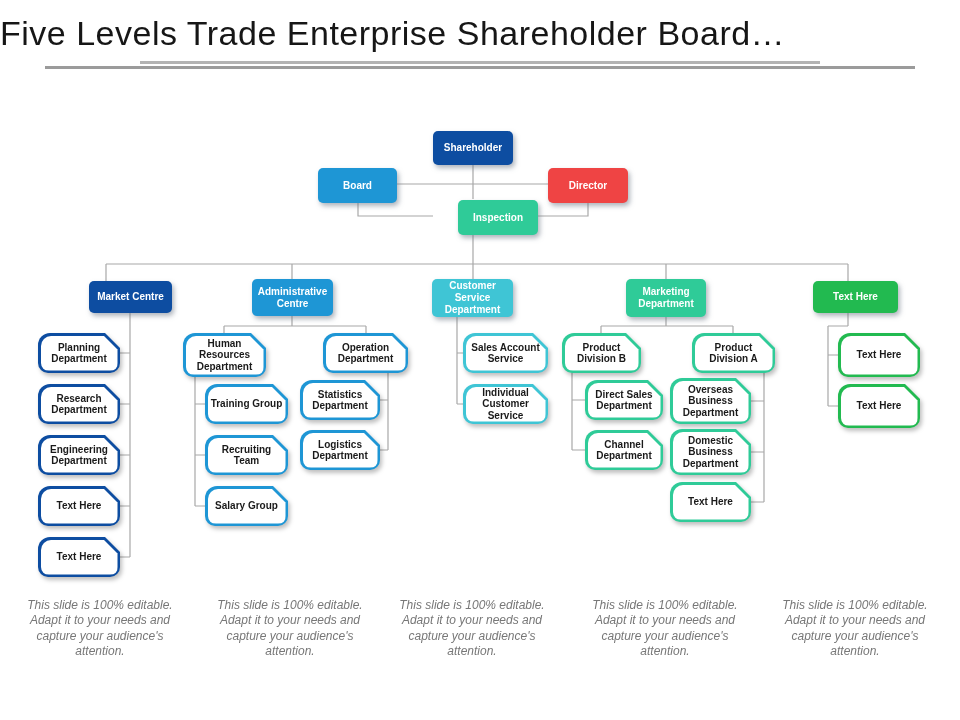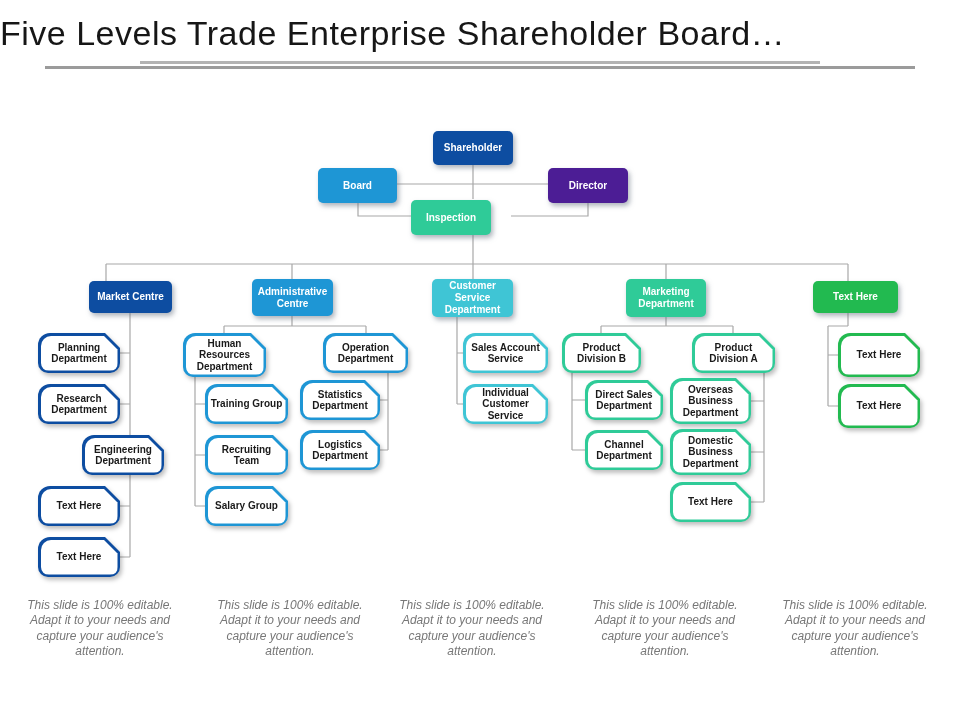--- a/index.html
+++ b/index.html
@@ -54,42 +54,42 @@
       M388 373 V450 M380 400 H388 M380 450 H388
       M457 317 V404 M457 353 H463 M457 404 H463
       M666 317 V326 M601 326 H733 M601 326 V333 M733 326 V333
       M572 373 V450 M572 400 H585 M572 450 H585
       M764 373 V502 M751 401 H764 M751 452 H764 M751 502 H764
       M848 313 V326 M848 326 H828 M828 326 V406 M828 355 H838 M828 406 H838"></path>
   </svg>
 
   <div class="f" style="left: 433px; top: 131px; width: 80px; height: 34px; background: rgb(13, 77, 161);">Shareholder</div>
   <div class="f" style="left: 318px; top: 168px; width: 79px; height: 35px; background: rgb(30, 150, 213);">Board</div>
-  <div class="f" style="left: 548px; top: 168px; width: 80px; height: 35px; background: #4c1d95;">Director</div>
-  <div class="f" style="left: 411px; top: 200px; width: 80px; height: 35px; background: rgb(47, 203, 152);">Inspection</div>
+  <div class="f" style="left: 548px; top: 168px; width: 80px; height: 35px; background: #ef4444;">Director</div>
+  <div class="f" style="left: 458px; top: 200px; width: 80px; height: 35px; background: rgb(47, 203, 152);">Inspection</div>
 
   <div class="f" style="left: 65px; top: 281px; width: 83px; height: 32px; background: rgb(13, 77, 161); margin-left: 24px;">Market Centre</div>
   <div class="f" style="left: 252px; top: 279px; width: 81px; height: 37px; background: rgb(30, 150, 213);">Administrative Centre</div>
   <div class="f" style="left: 432px; top: 279px; width: 81px; height: 38px; background: rgb(63, 197, 213);">Customer Service Department</div>
   <div class="f" style="left: 626px; top: 279px; width: 80px; height: 38px; background: rgb(47, 203, 152);">Marketing Department</div>
   <div class="f" style="left: 813px; top: 281px; width: 85px; height: 32px; background: rgb(34, 186, 80);">Text Here</div>
 
   <div class="o" style="left: 38px; top: 333px; width: 82px; height: 40px; --bc: #0d4da1;">
       <div class="shape"></div>
       <div class="in">
         <span class="t">Planning Department</span>
       </div>
     </div>
   <div class="o" style="left: 38px; top: 384px; width: 82px; height: 40px; --bc: #0d4da1;">
       <div class="shape"></div>
       <div class="in">
         <span class="t">Research Department</span>
       </div>
     </div>
-  <div class="o" style="left: 38px; top: 435px; width: 82px; height: 40px; margin-left: 44px; --bc: #0d4da1;">
+  <div class="o" style="left: 38px; top: 435px; width: 82px; height: 40px; --bc: #0d4da1;">
       <div class="shape"></div>
       <div class="in">
         <span class="t">Engineering Department</span>
       </div>
     </div>
   <div class="o" style="left: 38px; top: 486px; width: 82px; height: 40px; --bc: #0d4da1;">
       <div class="shape"></div>
       <div class="in">
         <span class="t">Text Here</span>
       </div>

